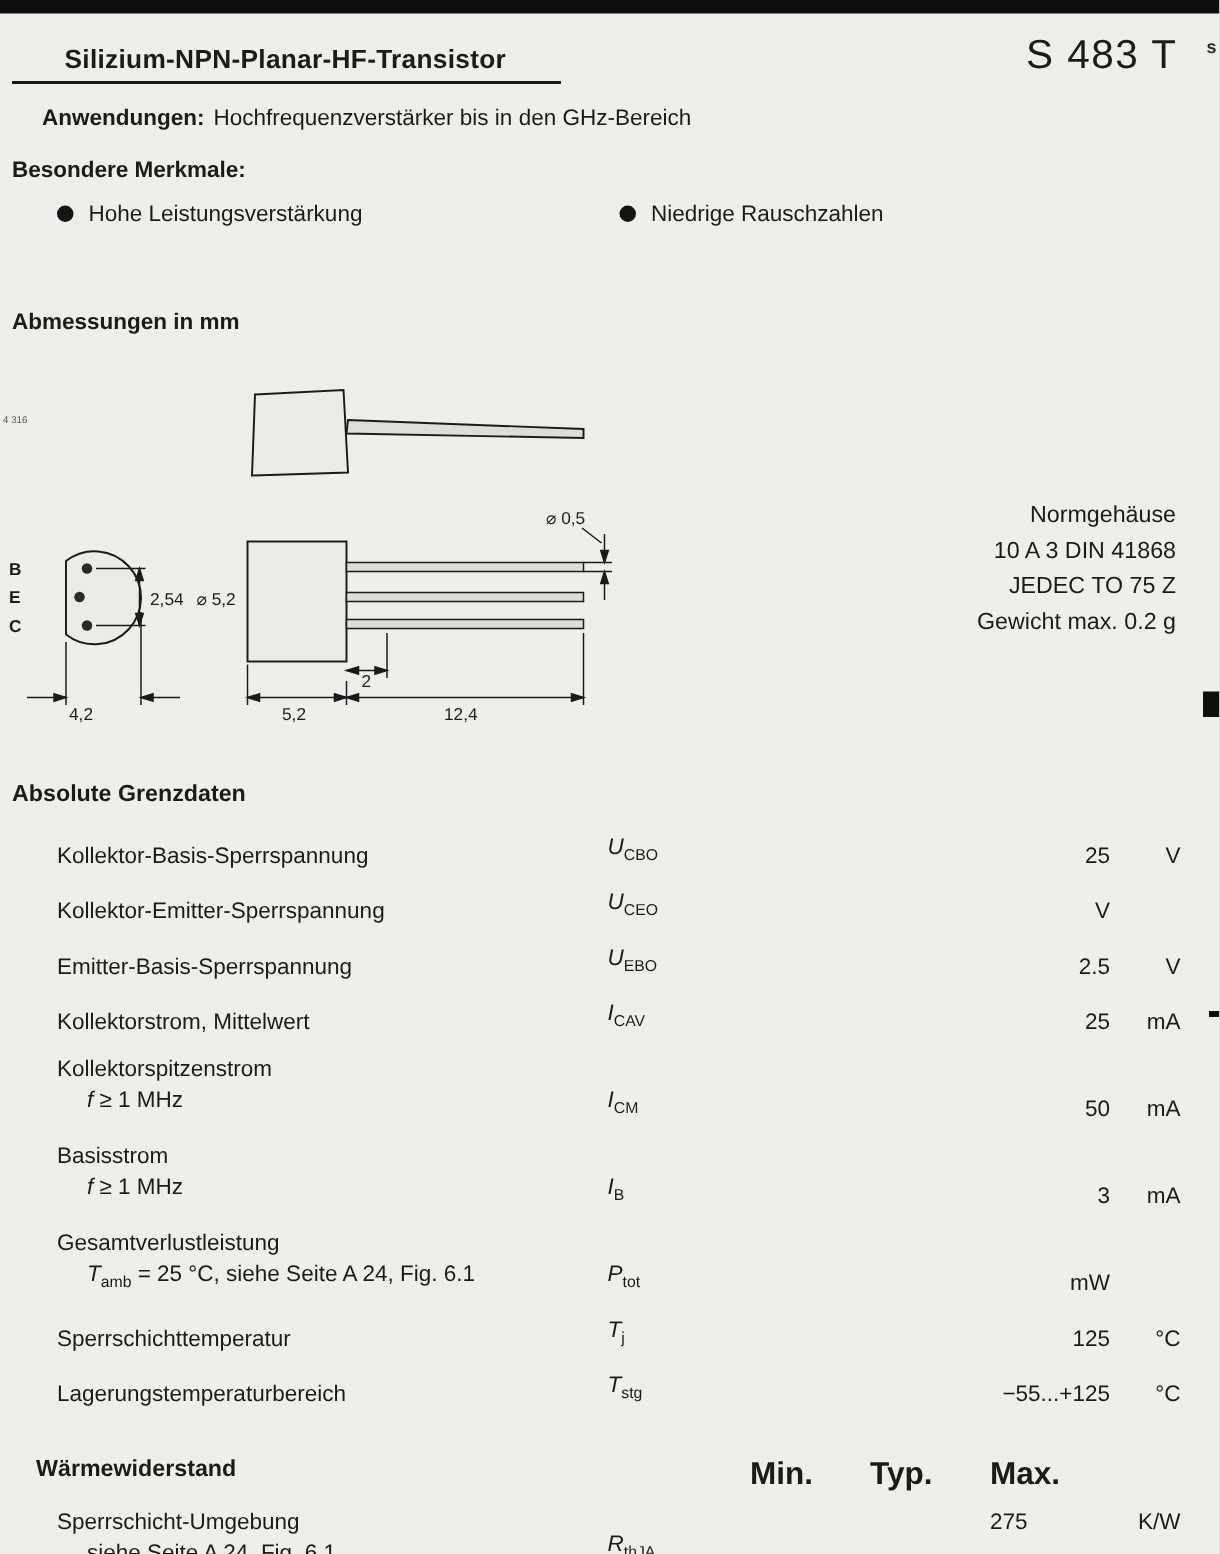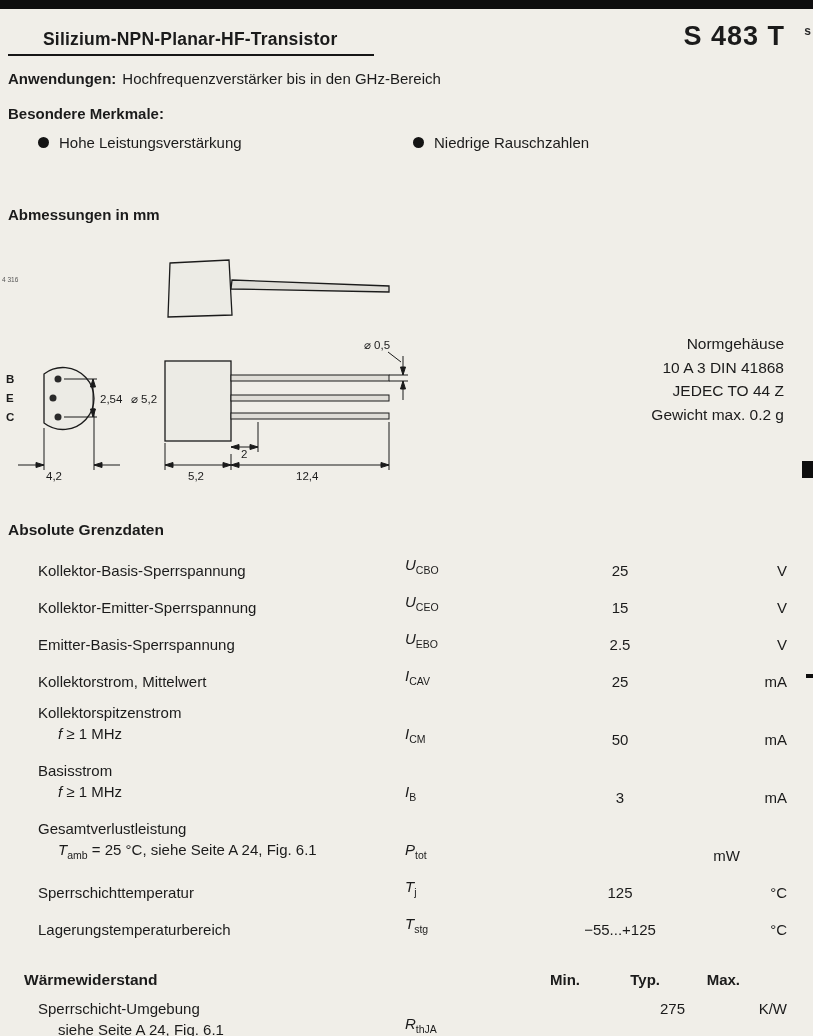--- a/index.html
+++ b/index.html
@@ -10,52 +10,52 @@
     color:#1b1b1b; overflow:hidden;
   }
   
   .scan-topbar { position:absolute; top:0; left:0; right:0; height:9px; background:#0e0e0e; }
   .scan-blob-1 { position:absolute; right:0; top:461px; width:11px; height:17px; background:#0e0e0e; }
   .scan-blob-2 { position:absolute; right:0; top:674px; width:7px; height:4px; background:#0e0e0e; }
   .scan-edgechar { position:absolute; right:2px; top:24px; font-size:12px; font-weight:bold; color:#2a2a2a; }
 
   .title-row { position:absolute; top:21px; left:8px; right:28px; display:flex; justify-content:space-between; align-items:baseline;margin-left:35px; }
   .doc-title { font-size:17.5px; font-weight:bold; letter-spacing:.2px; }
-  .part-number { font-size:27px; font-weight:bold; letter-spacing:1px; }
+  .part-number { font-size:27px; font-weight:normal; letter-spacing:1px; }
   .title-rule { position:absolute; top:54px; left:8px; width:366px; height:2px; background:#161616; }
 
   .applications { position:absolute; top:70px; left:8px; font-size:15px; }
-  .applications b { margin-right:6px; }
+  .applications b { margin-right:6px;margin-left:20px; }
   .features-heading { position:absolute; top:105px; left:8px; font-size:15px; font-weight:bold;text-align:center; }
   .feature { position:absolute; top:134px; display:flex; align-items:center; font-size:15px; }
   .feature.f1 { left:38px; }
   .feature.f2 { left:413px; }
   .bullet { width:11px; height:11px; border-radius:50%; background:#141414; display:inline-block; margin-right:10px; flex:0 0 auto; }
 
   .dims-heading { position:absolute; top:206px; left:8px; font-size:15px; font-weight:bold; }
 
   .drawing { position:absolute; left:0; top:246px; }
 
   .case-info { position:absolute; right:29px; top:332px; text-align:right; font-size:15.5px; line-height:23.5px; }
 
   .lower { position:absolute; top:521px; left:0; right:0; }
   .section-heading { font-size:15.5px; font-weight:bold; margin:0 0 10px 8px; }
 
   .t-row { display:grid; grid-template-columns:367px 95px 240px 1fr; padding:5px 26px 5px 38px; align-items:end; font-size:15px; line-height:21px; }
   .t-cond { padding-left:20px; }
   .t-sym i, .t-cond i { font-style:italic; }
   sub { font-size:10.5px;margin-top:28px; }
-  .t-val { text-align:center; }
+  .t-val { text-align:right; }
   .t-unit { text-align:right; }
   .t-val3 { display:grid; grid-template-columns:80px 80px 80px; }
   .t-val3 span { text-align:left; }
 
   .thead { display:grid; grid-template-columns:500px 80px 80px 80px 1fr; padding-right:26px; font-weight:bold; font-size:15.5px; margin:26px 0 4px; }
   .thead .th-label { padding-left:24px; }
-  .thead .th-col { text-align:right; font-size:15px; }
+  .thead .th-col { text-align:left; font-size:21px; }
   .t-row.thermal { align-items:start; }
   .t-row.thermal .t-sym { align-self:end; }
 </style>
 </head>
 <body>
 
 <div class="page">
 
   <div class="scan-topbar"></div>
   <div class="scan-blob-1"></div>
@@ -155,38 +155,37 @@
       <text x="241" y="212">2</text>
       <text x="188" y="234">5,2</text>
       <text x="296" y="234">12,4</text>
       <text x="2" y="36" font-size="6.5" fill="#555">4 316</text>
     </g>
   </svg>
 
   <div class="case-info">
     <div>Normgehäuse</div>
     <div>10 A 3 DIN 41868</div>
-    <div>JEDEC TO 44 Z</div>
+    <div>JEDEC TO 75 Z</div>
     <div>Gewicht max. 0.2 g</div>
   </div>
 
   <div class="lower">
     <div class="section-heading">Absolute Grenzdaten</div>
 
     <div class="t-row">
       <div class="t-param">Kollektor-Basis-Sperrspannung</div>
       <div class="t-sym"><i>U</i><sub>CBO</sub></div>
       <div class="t-val">25</div>
       <div class="t-unit">V</div>
     </div>
 
     <div class="t-row">
       <div class="t-param">Kollektor-Emitter-Sperrspannung</div>
       <div class="t-sym"><i>U</i><sub>CEO</sub></div>
-      <div class="t-val">15</div>
       <div class="t-unit">V</div>
     </div>
 
     <div class="t-row">
       <div class="t-param">Emitter-Basis-Sperrspannung</div>
       <div class="t-sym"><i>U</i><sub>EBO</sub></div>
       <div class="t-val">2.5</div>
       <div class="t-unit">V</div>
     </div>
 

